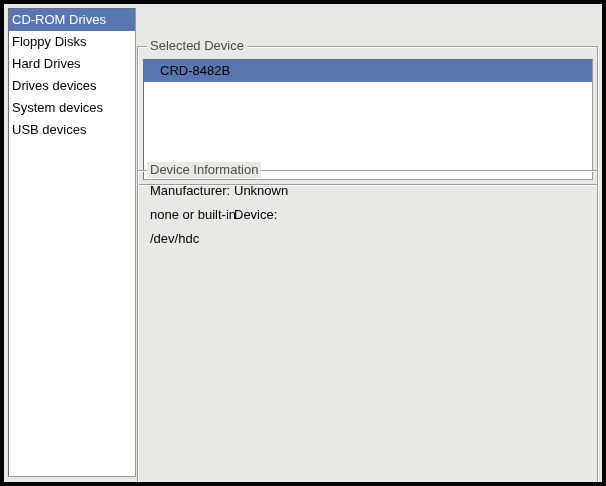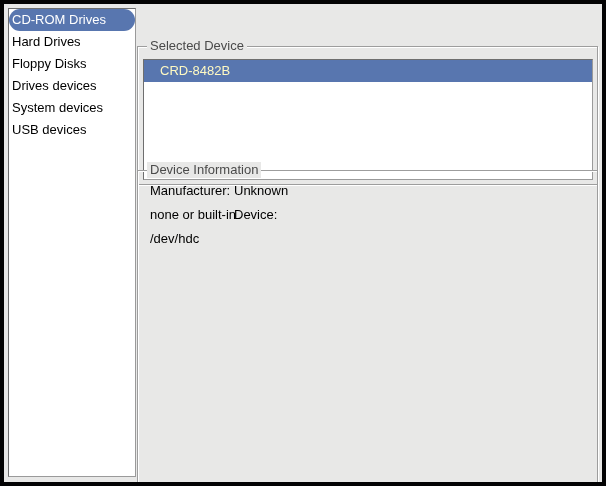--- a/index.html
+++ b/index.html
@@ -30,21 +30,20 @@
     border: 1px solid;
     border-color: #6e6e6e #9a9a9a #9a9a9a #6e6e6e;
     overflow: hidden;
   }
   .category-row {
     height: 22px;
     line-height: 22px;
     padding-left: 3px;
     white-space: nowrap;
     cursor: default;
-    border-radius: 11px;
   }
   .category-row.selected {
     background: var(--sel, #5876af);
     color: #ffffff;
   }
 
   
   .frame {
     position: absolute;
     box-sizing: border-box;
@@ -83,21 +82,21 @@
   }
   .device-row {
     height: 22px;
     line-height: 22px;
     padding-left: 10px;
     white-space: nowrap;
     cursor: default;
   }
   .device-row.selected {
     background: var(--sel, #5876af);
-    color: #fef9c3;
+    color: #000000;
     padding-left: 16px;
   }
 
   
   .info-grid {
     position: absolute;
     left: 12px; top: 7px;
     display: grid;
     grid-template-columns: 84px auto;
     grid-auto-rows: 24px;
@@ -105,22 +104,22 @@
   }
   .info-label, .info-value { white-space: nowrap; }
 </style>
 </head>
 <body>
 
 <div class="window" style="--bg: #e8e8e7; --sel: #5876af; border-color: rgb(3, 3, 3);">
 
   <div class="category-list">
     <div class="category-row selected">CD-ROM Drives</div>
+    <div class="category-row">Floppy Disks</div>
     <div class="category-row">Hard Drives</div>
-    <div class="category-row">Floppy Disks</div>
     <div class="category-row">Drives devices</div>
     <div class="category-row">System devices</div>
     <div class="category-row">USB devices</div>
   </div>
 
   <div class="frame frame-selected-device">
     <span class="frame-legend">Selected Device</span>
     <div class="device-list">
       <div class="device-row selected">CRD-8482B</div>
     </div>

